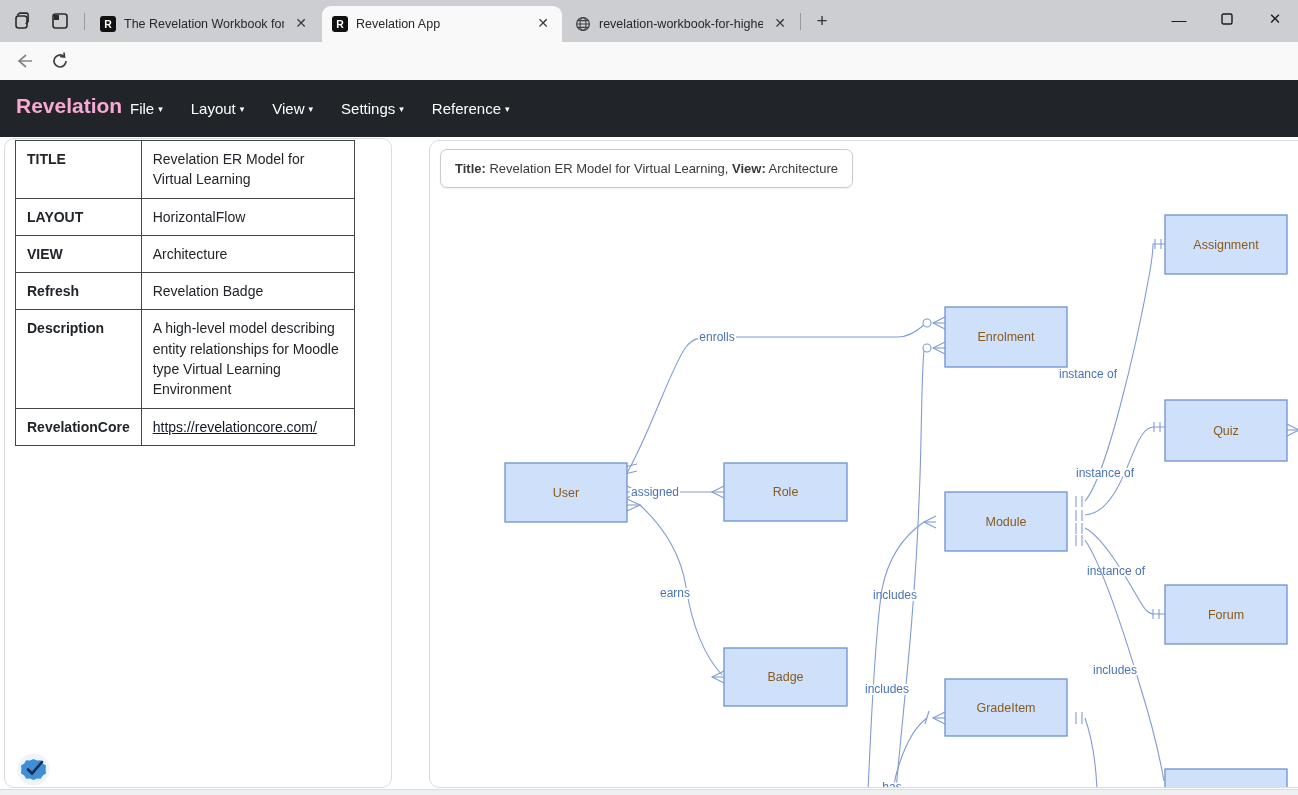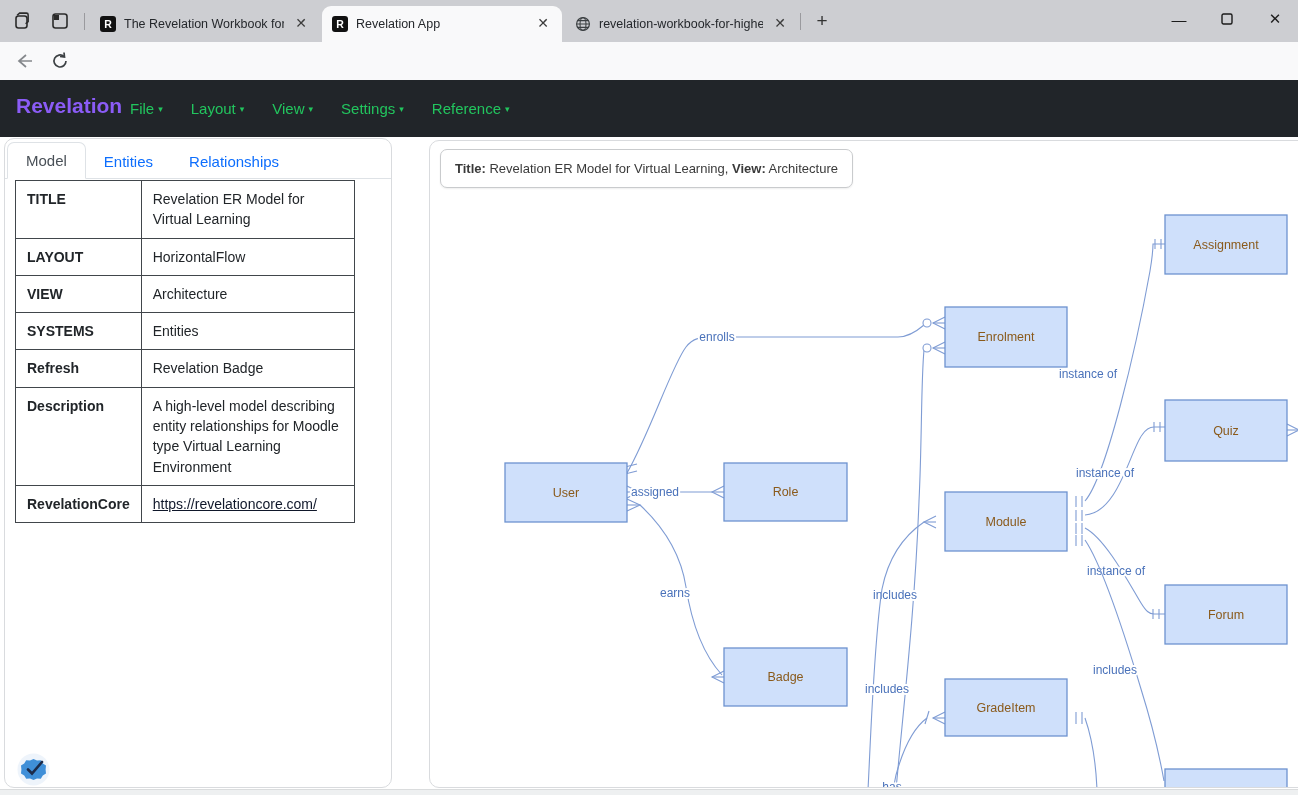--- a/index.html
+++ b/index.html
@@ -39,23 +39,23 @@
   .avatar { width:23px; height:23px; border-radius:50%; background:#aeb1b6; position:relative; overflow:hidden; }
   .avatar:before { content:""; position:absolute; left:7px; top:4px; width:9px; height:9px; border-radius:50%; background:#f2f2f2; }
   .avatar:after { content:""; position:absolute; left:3px; top:13px; width:17px; height:12px; border-radius:50%; background:#f2f2f2; }
   .morebox { position:relative; width:20px; height:20px; color:#3c4043; font-size:15px; letter-spacing:1px;
              line-height:18px; text-align:center; }
   .morebox .badge { position:absolute; right:-5px; bottom:-3px; width:12px; height:12px; border-radius:50%;
              background:#1a8a46; color:#fff; font-size:8px; line-height:12px; text-align:center; letter-spacing:0; }
 
   
   .navbar { position:absolute; left:0; top:80px; width:1298px; height:57px; background:#212529; }
-  .brand { position:absolute; left:16px; top:14px; font-size:21px; font-weight:bold; color:#8b5cf6; }
+  .brand { position:absolute; left:16px; top:14px; font-size:21px; font-weight:bold; color:#f9a8d4; }
   .menus { position:absolute; left:130px; top:0; height:57px; display:flex; align-items:center; gap:28px; }
-  .menu-item { color:#22c55e; font-size:15px; cursor:default; }
+  .menu-item { color:#ffffff; font-size:15px; cursor:default; }
   .menu-item .caret { font-size:9px; vertical-align:2px; margin-left:4px; }
   .nbtn { position:absolute; top:89px; width:39px; height:39px; border:1.5px solid #f1f2f3; border-radius:6px;
           display:flex; align-items:center; justify-content:center; color:#fff; background:transparent; }
   .nbtn.muted { border-color:#80868d; color:#80868d; }
   .related { position:absolute; top:99px; left:1119px; display:flex; align-items:center; gap:7px; }
   .related .cbx { width:17px; height:17px; border-radius:3px; background:#3e79f0; display:flex;
                   align-items:center; justify-content:center; }
   .related .lbl { color:#fff; font-size:16px; }
   .refresh { position:absolute; left:1205px; top:90px; width:78px; height:37px; border:1.5px solid #eceded;
              border-radius:6px; color:#fff; font-size:15.5px; background:transparent;
@@ -252,42 +252,33 @@
       <svg width="11" height="11" viewBox="0 0 11 11">
           <path d="M1.5,5.5 L4.2,8.2 L9.5,2.5" fill="none" stroke="#fff" stroke-width="2"></path>
         </svg>
     </div>
     <span class="lbl">Related</span>
   </div>
   <div class="refresh">Refresh</div>
 </div>
 
 <div class="sidecard">
-  <div class="side-tabs" id="side-tabs-host">
-      <span class="side-tab active">Model</span>
-      <span class="side-tab">Entities</span>
-      <span class="side-tab">Relationships</span>
-    </div>
   <table class="model">
       <tbody id="model-rows-host">
         <tr>
           <td class="k">TITLE</td>
           <td>Revelation ER Model for Virtual Learning</td>
         </tr>
         <tr>
           <td class="k">LAYOUT</td>
           <td>HorizontalFlow</td>
         </tr>
         <tr>
           <td class="k">VIEW</td>
           <td>Architecture</td>
-        </tr>
-        <tr>
-          <td class="k">SYSTEMS</td>
-          <td>Entities</td>
         </tr>
         <tr>
           <td class="k">Refresh</td>
           <td>Revelation Badge</td>
         </tr>
         <tr>
           <td class="k">Description</td>
           <td>A high-level model describing entity relationships for Moodle type Virtual Learning Environment</td>
         </tr>
         <tr>

